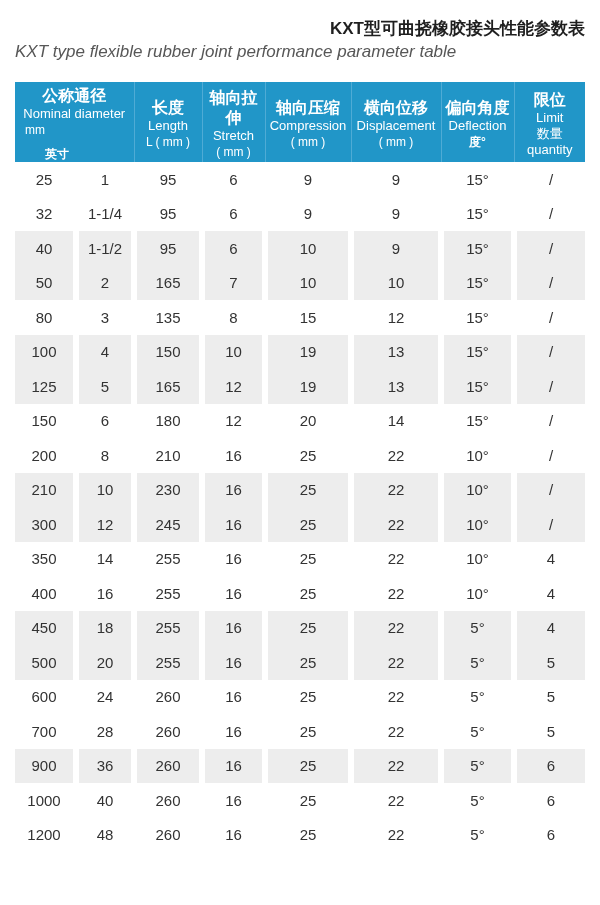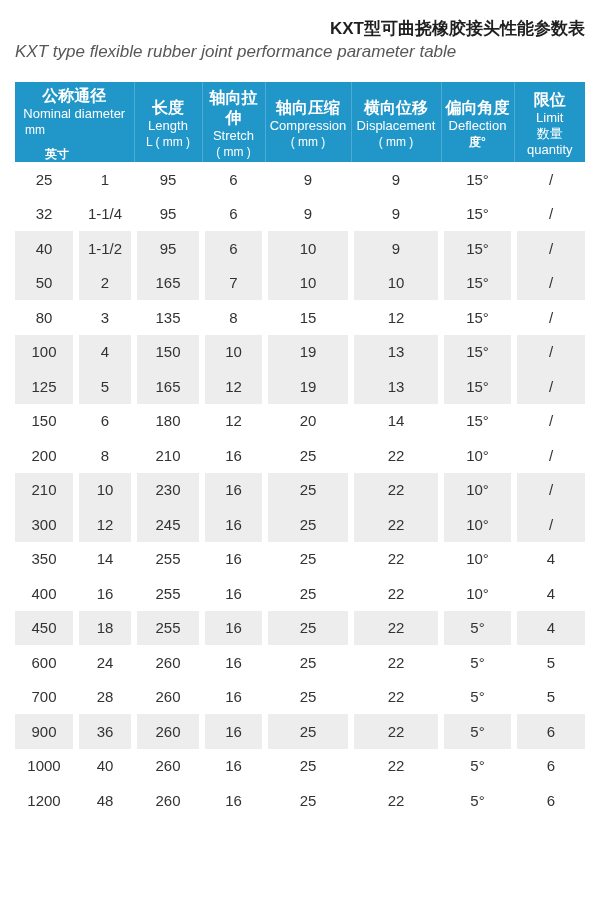--- a/index.html
+++ b/index.html
@@ -288,20 +288,30 @@
         <tr class="g">
           <td>450</td>
           <td>18</td>
           <td>255</td>
           <td>16</td>
           <td>25</td>
           <td>22</td>
           <td>5°</td>
           <td>4</td>
         </tr>
+        <tr class="g">
+          <td>500</td>
+          <td>20</td>
+          <td>255</td>
+          <td>16</td>
+          <td>25</td>
+          <td>22</td>
+          <td>5°</td>
+          <td>5</td>
+        </tr>
         <tr>
           <td>600</td>
           <td>24</td>
           <td>260</td>
           <td>16</td>
           <td>25</td>
           <td>22</td>
           <td>5°</td>
           <td>5</td>
         </tr>

